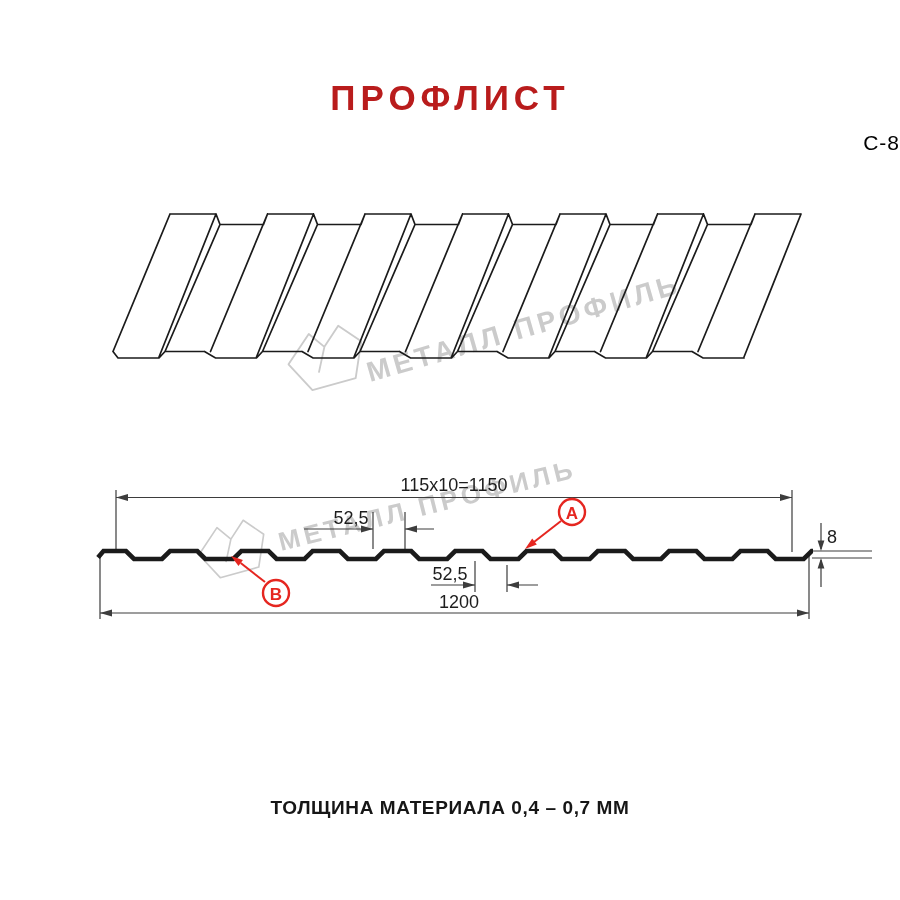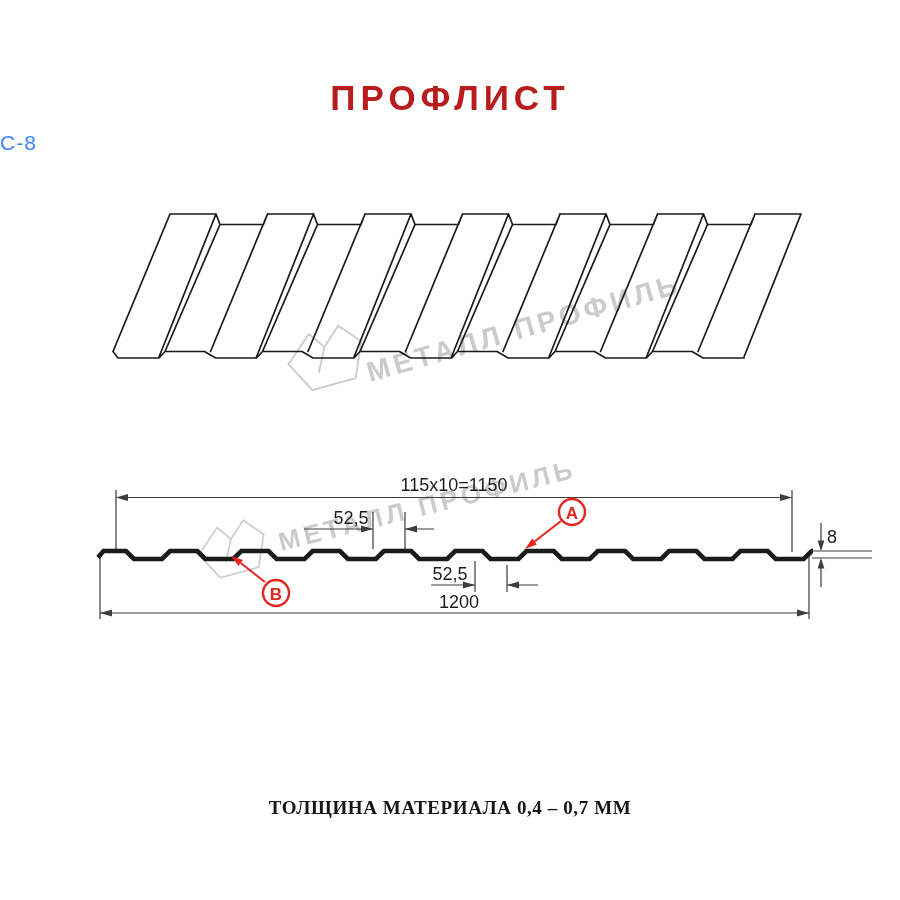--- a/index.html
+++ b/index.html
@@ -3,24 +3,24 @@
 <meta charset="utf-8">
 <style>
   :root{
     --line:#1b1b1b; --dim:#3d3d3d; --red:#e52620; --wm:#cbcbcb; --bg:#ffffff;
   }
   html,body{margin:0;padding:0;background:#fff;}
   .page{position:relative;width:900px;height:900px;background:var(--bg);overflow:hidden;
         font-family:"Liberation Sans", sans-serif;}
   .title{position:absolute;top:78px;left:0;width:100%;text-align:center;
          font-size:35px;font-weight:bold;letter-spacing:5px;color:#b91c1c;}
-  .subtitle{position:absolute;top:131px;left:0;width:100%;text-align:left;
-            font-size:21px;font-weight:normal;letter-spacing:1px;color:#3b82f6;}
+  .subtitle{position:absolute;top:131px;left:0;width:100%;text-align:right;
+            font-size:21px;font-weight:normal;letter-spacing:1px;color:#000000;}
   .footer-note{position:absolute;top:797px;left:0;width:100%;text-align:center;
-               font-size:19px;font-weight:bold;letter-spacing:0.6px;color:#161616;font-family:Liberation Serif, serif;}
+               font-size:19px;font-weight:bold;letter-spacing:0.6px;color:#161616;}
   svg{position:absolute;left:0;top:0;}
   .sheet3d{stroke:var(--line);stroke-width:1.7;fill:none;stroke-linejoin:miter;stroke-linecap:round;}
   .profile{stroke:var(--line);stroke-width:4.6;fill:none;stroke-linejoin:miter;stroke-linecap:butt;}
   .dim-line{stroke:var(--dim);stroke-width:1.2;fill:none;}
   .dim-arrow{fill:var(--dim);stroke:none;}
   .dim-text{fill:#1d1d1d;font-size:18px;font-family:"Liberation Sans",sans-serif;}
   .wm-shape{stroke:var(--wm);stroke-width:2;fill:none;stroke-linejoin:round;}
   .wm-text{fill:var(--wm);font-weight:bold;letter-spacing:4px;font-family:"Liberation Sans",sans-serif;}
   .red-line{stroke:var(--red);stroke-width:2;fill:none;}
   .red-circle{stroke:var(--red);stroke-width:2.4;fill:none;}

